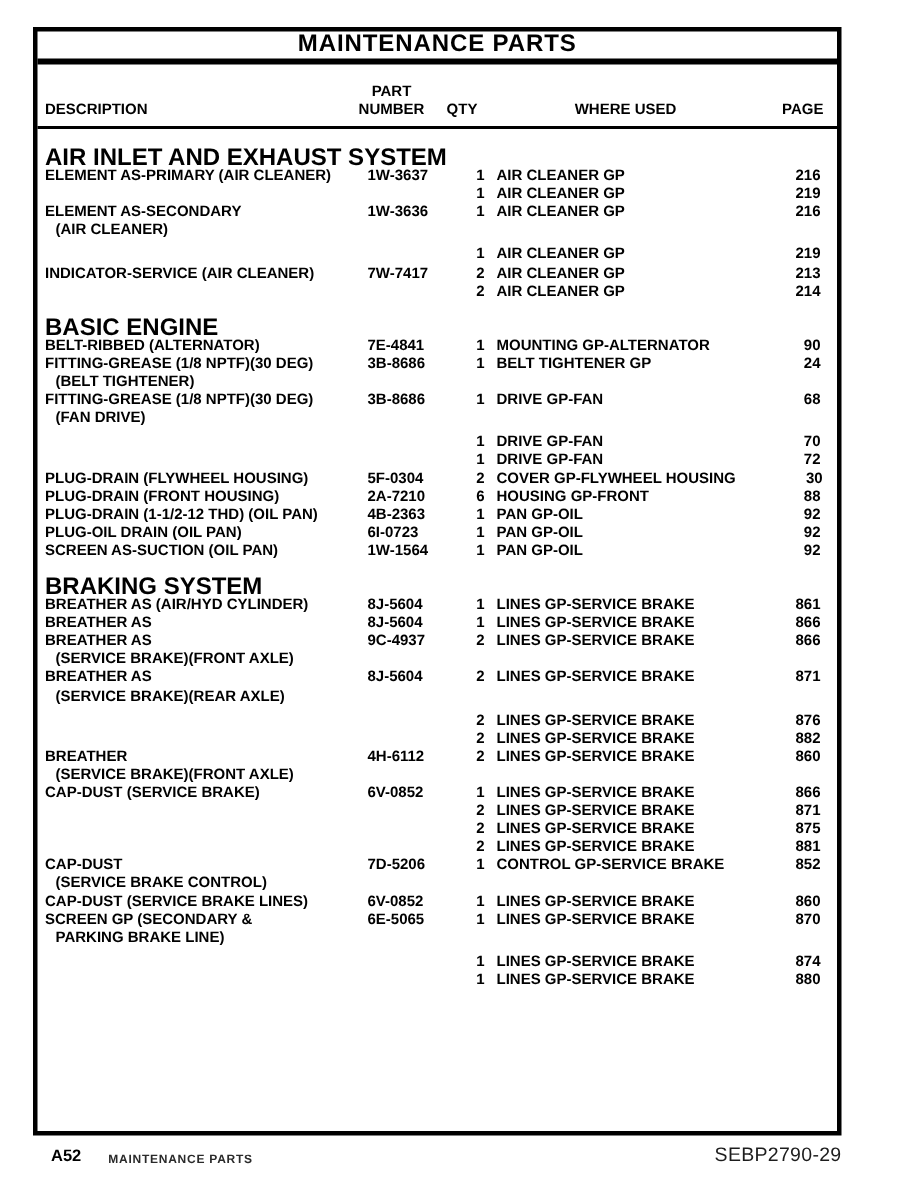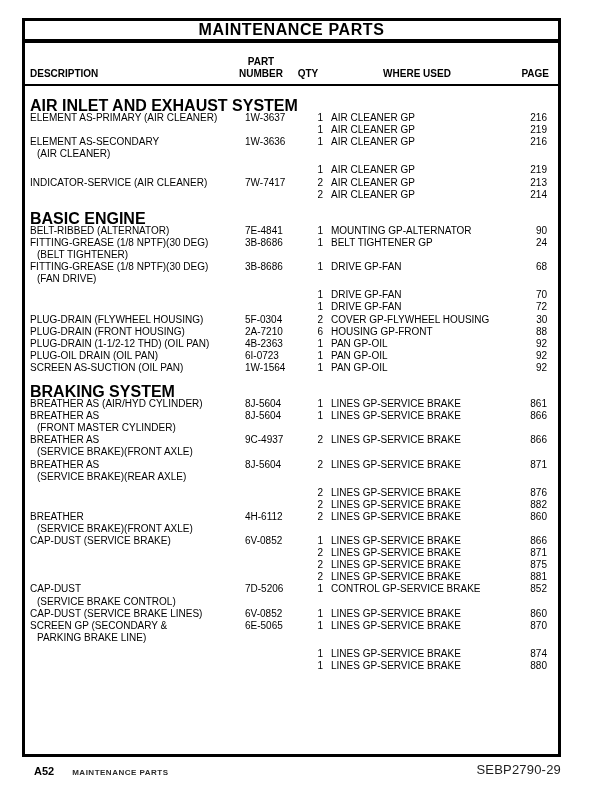--- a/index.html
+++ b/index.html
@@ -44,21 +44,21 @@
   .sec-h {
     height: 12.1px; line-height: 12.1px;
     padding-left: 5px;
     font-size: 16px; font-weight: bold; white-space: nowrap;
   }
   .line {
     height: 12.1px; line-height: 12.1px;
     display: grid;
     grid-template-columns: 215px 58px 20px 1fr 58px;
     padding: 0 11px 0 5px;
-    font-size: 10px; font-weight: normal;
+    font-size: 10px; font-weight: bold;
     white-space: nowrap;
   }
   .line span { overflow: visible; }
   .c-qty  { text-align: right; }
   .c-where{ padding-left: 8px; }
   .c-page { text-align: right; }
   .line.cont .c-desc { padding-left: 7px; }
   .gap { height: 4px; }
   .footer {
     position: absolute;
@@ -234,27 +234,20 @@
           <span class="c-where">LINES GP-SERVICE BRAKE</span>
           <span class="c-page">861</span>
         </div>
         <div class="line">
           <span class="c-desc">BREATHER AS</span>
           <span class="c-part">8J-5604</span>
           <span class="c-qty">1</span>
           <span class="c-where">LINES GP-SERVICE BRAKE</span>
           <span class="c-page">866</span>
         </div>
-        <div class="line cont">
-          <span class="c-desc">(FRONT MASTER CYLINDER)</span>
-          <span class="c-part"></span>
-          <span class="c-qty"></span>
-          <span class="c-where"></span>
-          <span class="c-page"></span>
-        </div>
         <div class="line">
           <span class="c-desc">BREATHER AS</span>
           <span class="c-part">9C-4937</span>
           <span class="c-qty">2</span>
           <span class="c-where">LINES GP-SERVICE BRAKE</span>
           <span class="c-page">866</span>
         </div>
         <div class="line cont">
           <span class="c-desc">(SERVICE BRAKE)(FRONT AXLE)</span>
           <span class="c-part"></span>

